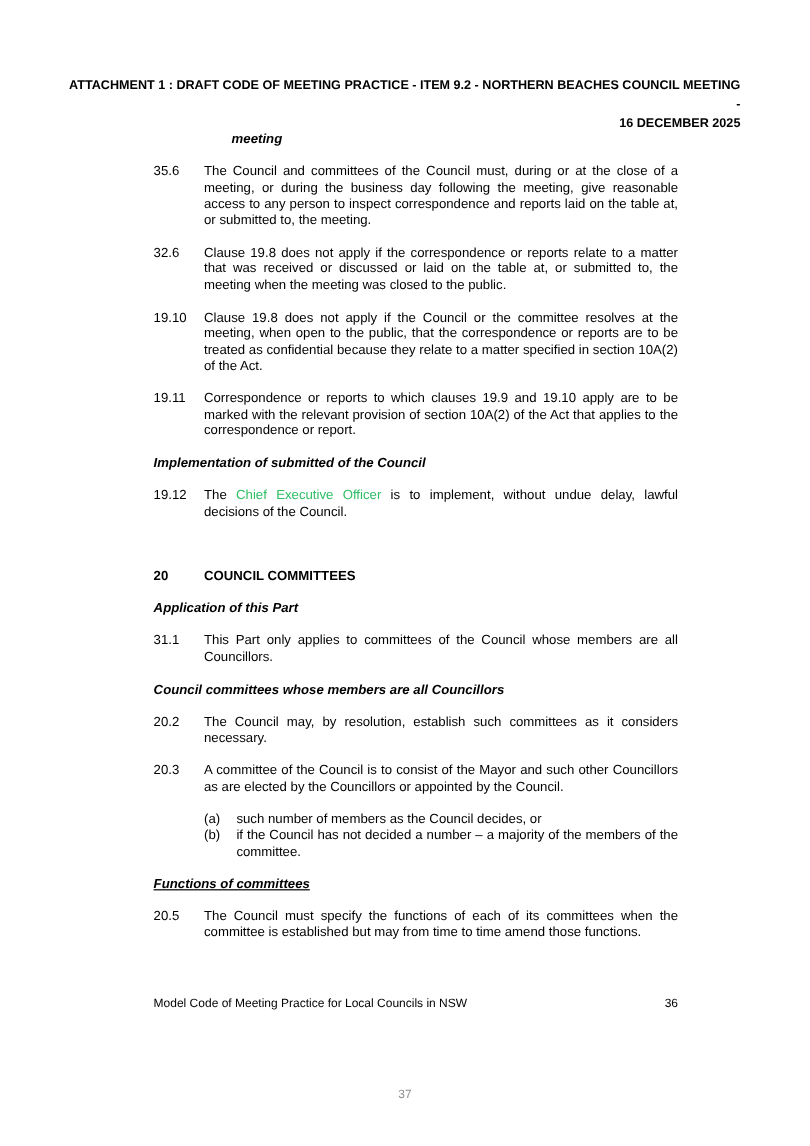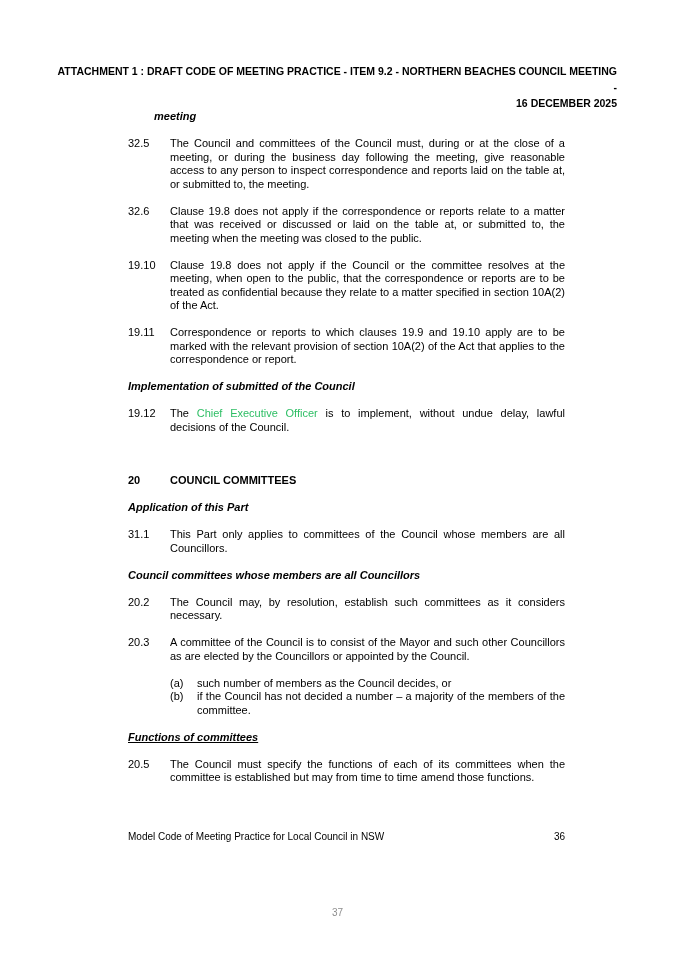--- a/index.html
+++ b/index.html
@@ -20,21 +20,21 @@
   }
   .doc-body {
     position:absolute; top:110px; left:128px; width:437px;
     font-size:11px; line-height:13.5px;
   }
   .block { margin-bottom:13.5px; }
   .row { display:flex; }
   .num { flex:0 0 42px; }
   .text { flex:1 1 auto; text-align:justify; }
   .heading { font-weight:bold; font-style:italic; }
-  .heading.indent { margin-left:26px;font-style:italic; }
+  .heading.indent { margin-left:65px;font-style:italic; }
   .section-heading { font-weight:bold; margin-top:40px; }
   .block.subitem { margin-left:42px; margin-bottom:0; }
   .subitem .label { flex:0 0 27px; }
   .subitem + .block:not(.subitem) { margin-top:13.5px;text-decoration:underline; }
   .green-term { color:#2dbe64; }
   .doc-footer {
     position:absolute; top:831px; left:128px; width:437px;
     display:flex; justify-content:space-between;
     font-size:10px; line-height:12px; color:#000000;
   }
@@ -49,21 +49,21 @@
 <div class="page">
 
   <div class="doc-header">
     <div>ATTACHMENT 1 : DRAFT CODE OF MEETING PRACTICE - ITEM 9.2 - NORTHERN BEACHES COUNCIL MEETING -</div>
     <div>16 DECEMBER 2025</div>
   </div>
 
   <div class="doc-body">
       <div class="block heading indent">meeting</div>
       <div class="block row">
-        <div class="num">32.5</div>
+        <div class="num">35.6</div>
         <div class="text">The Council and committees of the Council must, during or at the close of a meeting, or during the business day following the meeting, give reasonable access to any person to inspect correspondence and reports laid on the table at, or submitted to, the meeting.</div>
       </div>
       <div class="block row">
         <div class="num">32.6</div>
         <div class="text">Clause 19.8 does not apply if the correspondence or reports relate to a matter that was received or discussed or laid on the table at, or submitted to, the meeting when the meeting was closed to the public.</div>
       </div>
       <div class="block row">
         <div class="num">19.10</div>
         <div class="text">Clause 19.8 does not apply if the Council or the committee resolves at the meeting, when open to the public, that the correspondence or reports are to be treated as confidential because they relate to a matter specified in section 10A(2) of the Act.</div>
       </div>
@@ -103,19 +103,19 @@
         <div class="text">if the Council has not decided a number – a majority of the members of the committee.</div>
       </div>
       <div class="block heading">Functions of committees</div>
       <div class="block row">
         <div class="num">20.5</div>
         <div class="text">The Council must specify the functions of each of its committees when the committee is established but may from time to time amend those functions.</div>
       </div>
     </div>
 
   <div class="doc-footer">
-    <span>Model Code of Meeting Practice for Local Council in NSW</span>
+    <span>Model Code of Meeting Practice for Local Councils in NSW</span>
     <span>36</span>
   </div>
 
   <div class="page-number">37</div>
 
 </div>
 
 </body></html>

